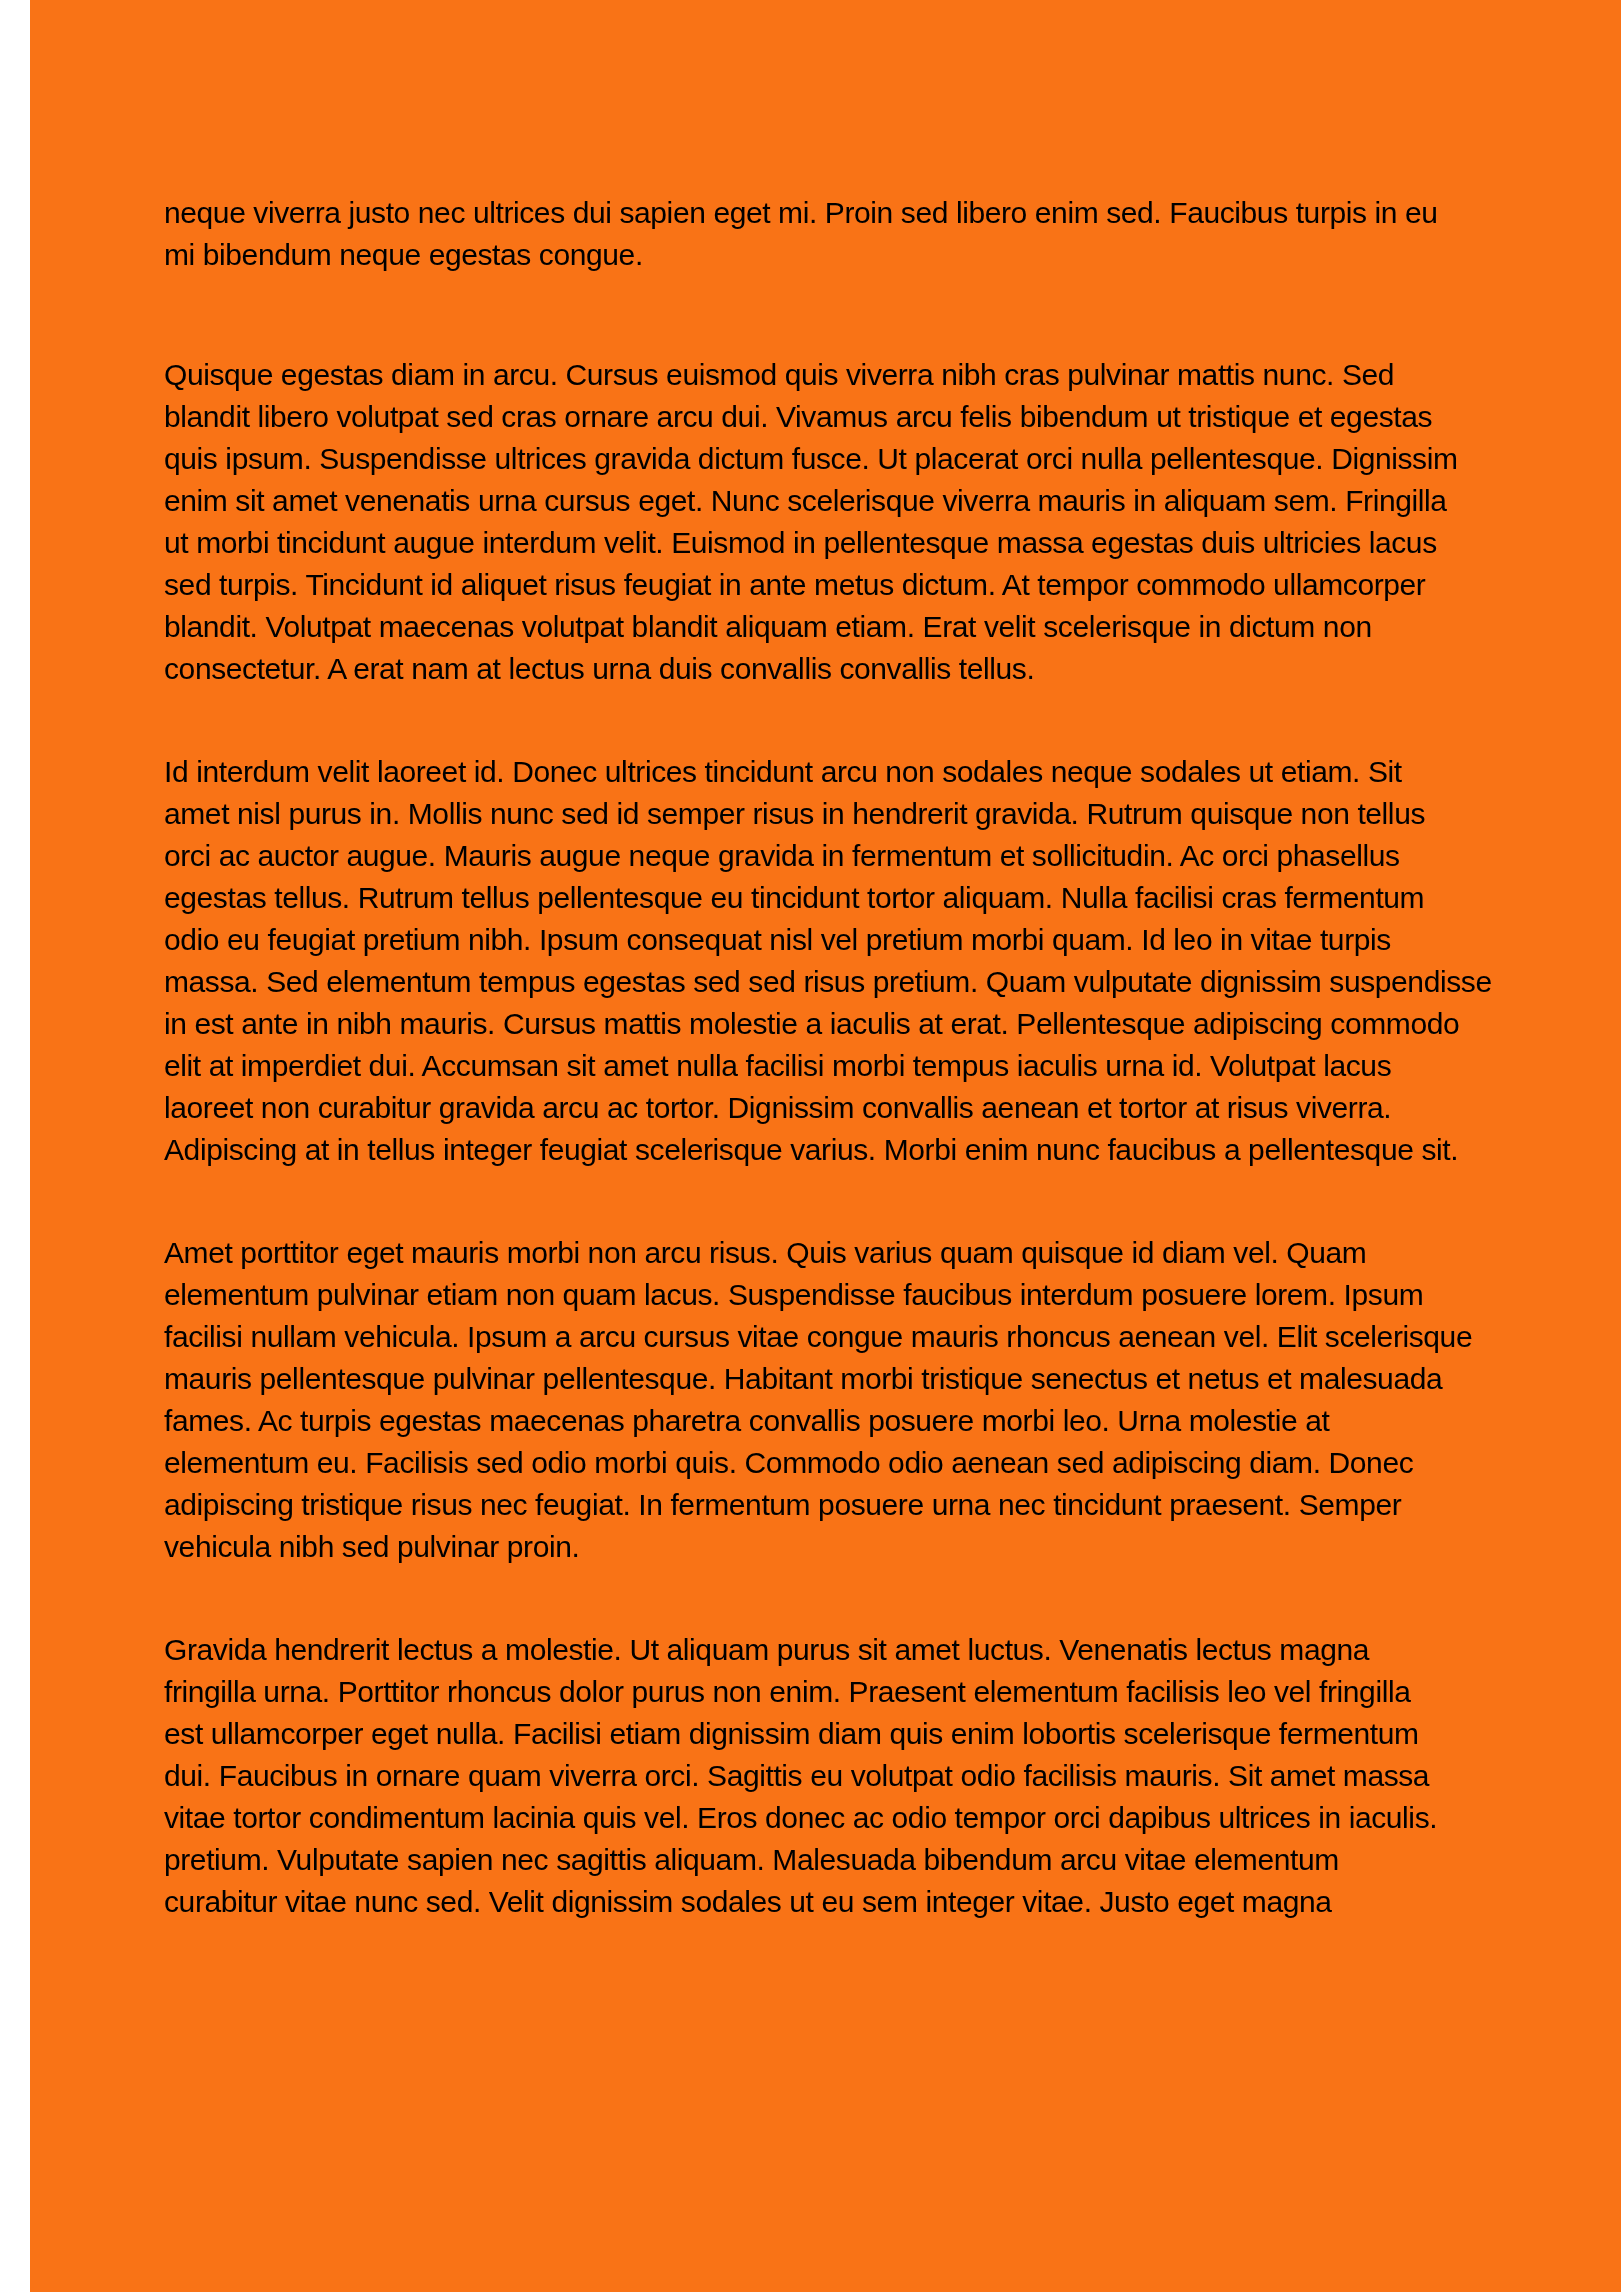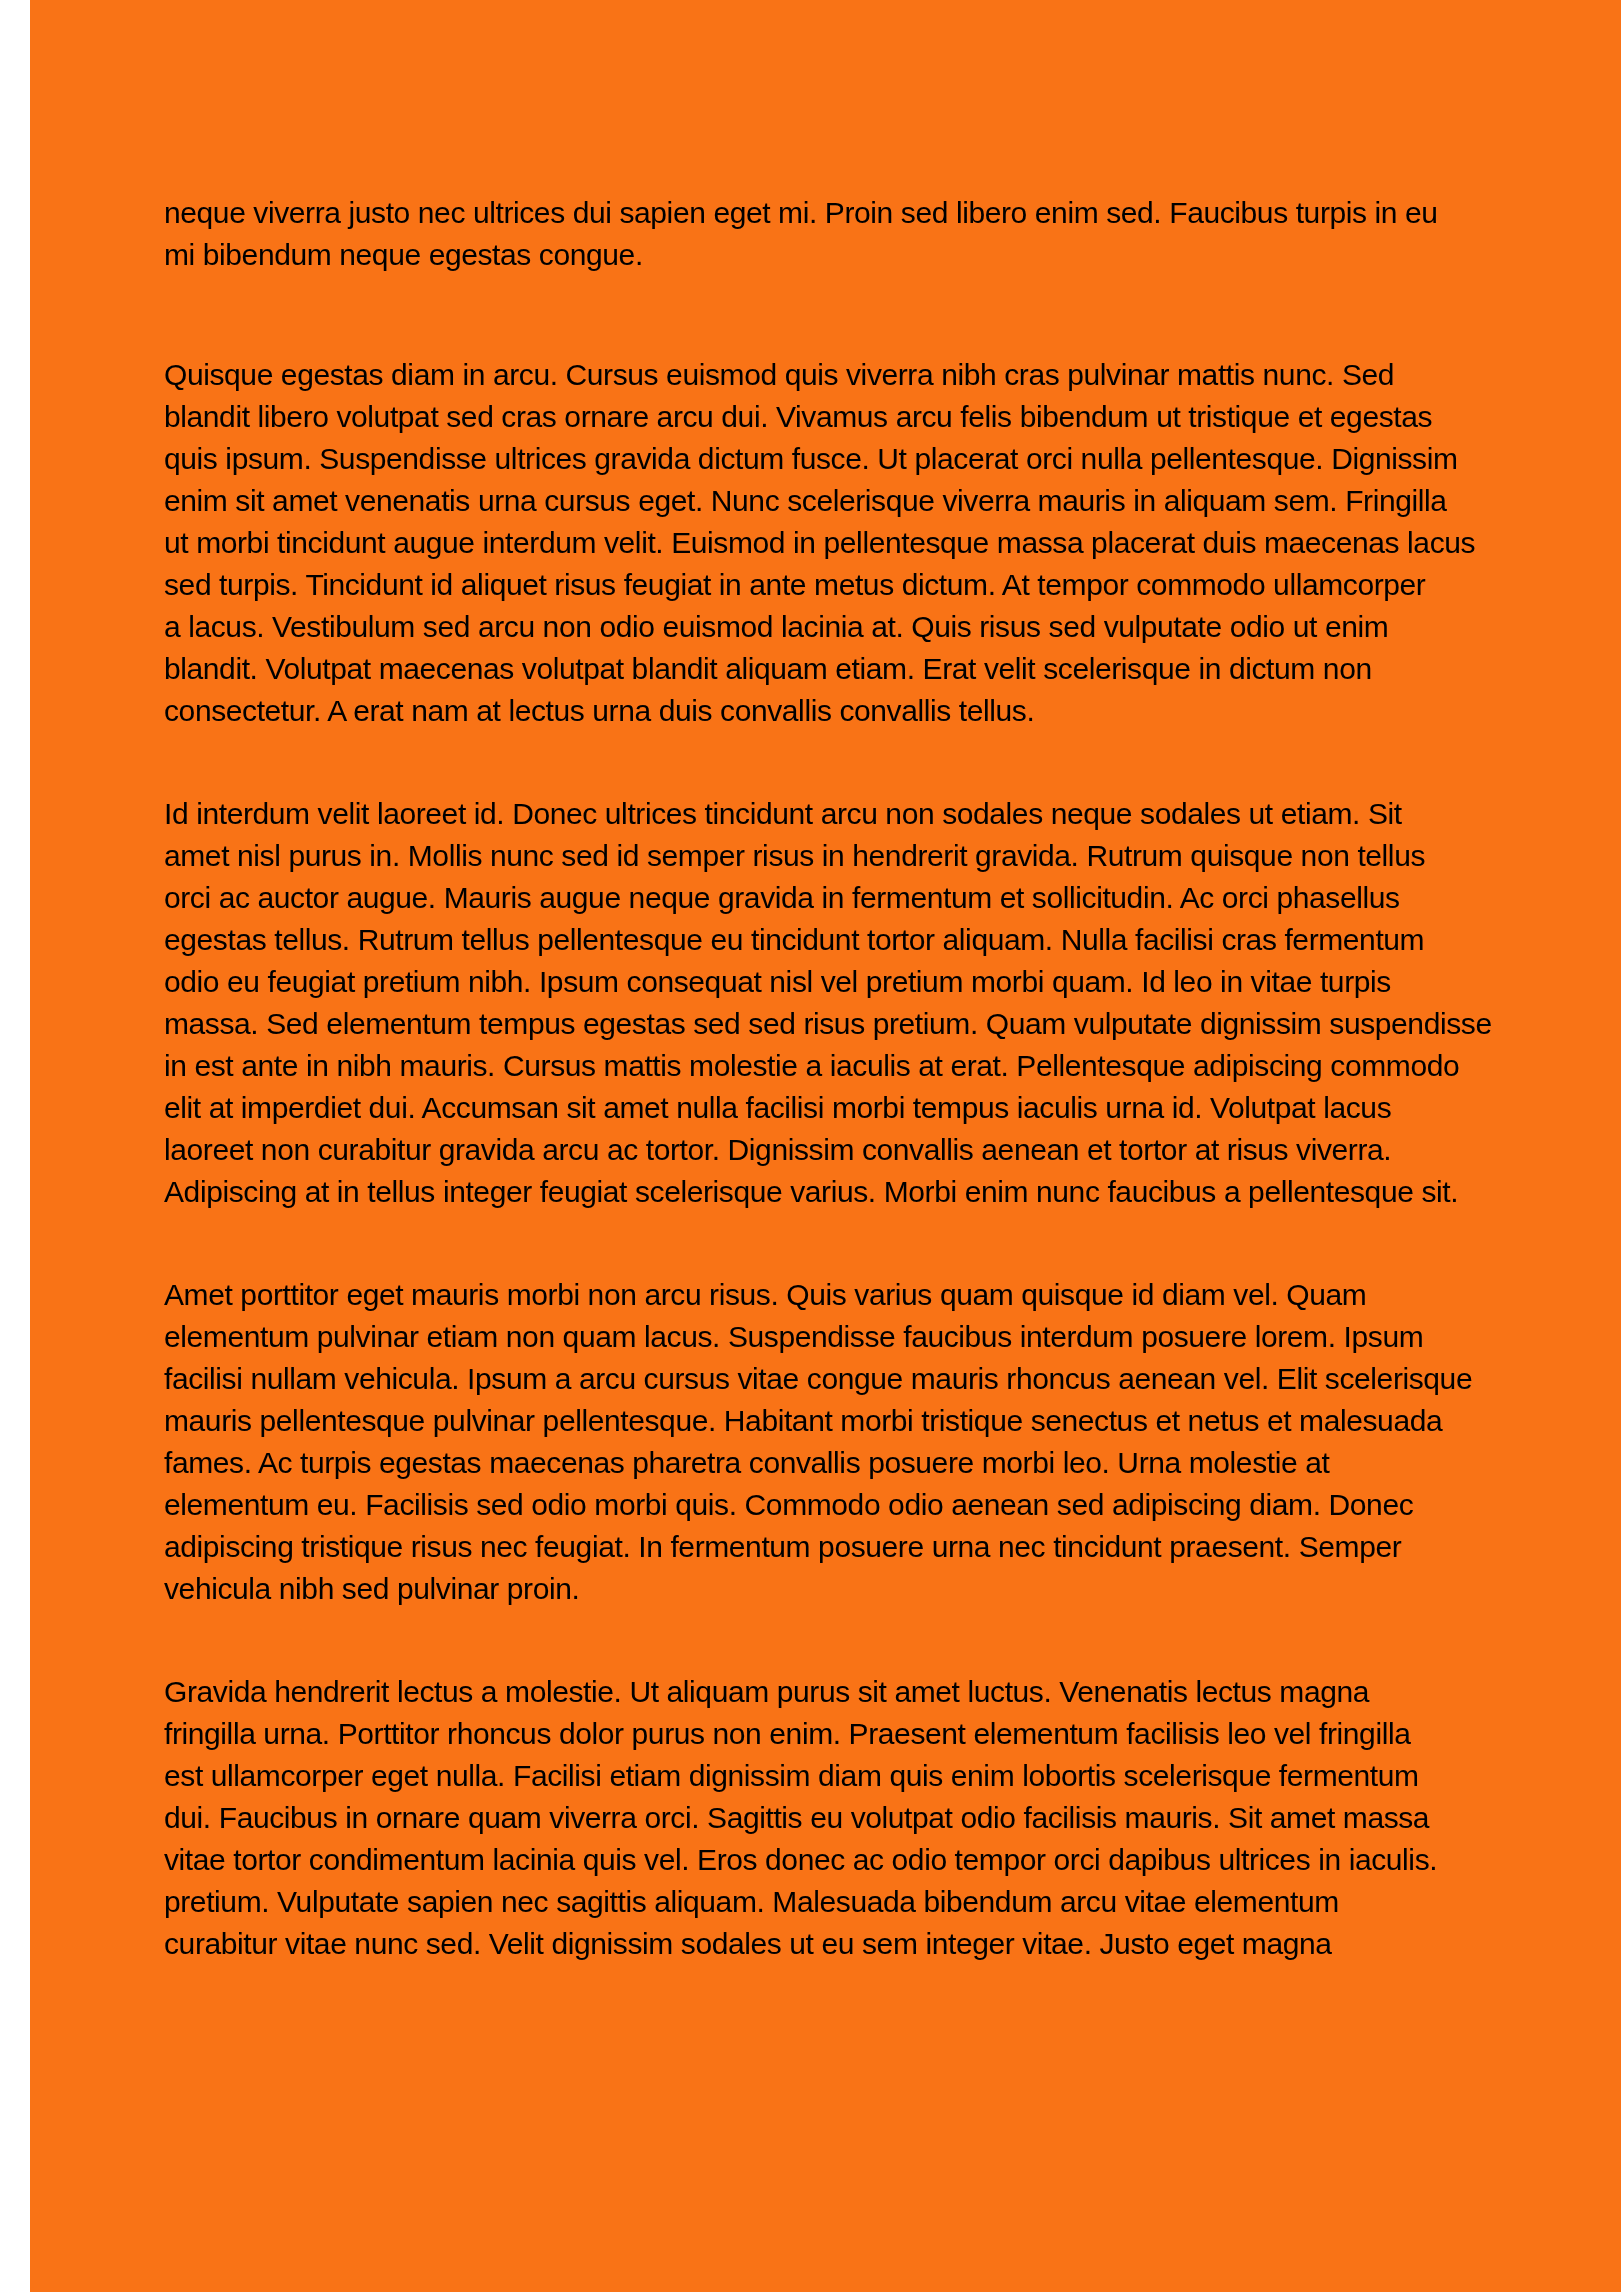--- a/index.html
+++ b/index.html
@@ -43,23 +43,22 @@
   <div class="content" id="content">
       <div class="paragraph">
         <div class="line">neque viverra justo nec ultrices dui sapien eget mi. Proin sed libero enim sed. Faucibus turpis in eu</div>
         <div class="line">mi bibendum neque egestas congue.</div>
       </div>
       <div class="paragraph">
         <div class="line">Quisque egestas diam in arcu. Cursus euismod quis viverra nibh cras pulvinar mattis nunc. Sed</div>
         <div class="line">blandit libero volutpat sed cras ornare arcu dui. Vivamus arcu felis bibendum ut tristique et egestas</div>
         <div class="line">quis ipsum. Suspendisse ultrices gravida dictum fusce. Ut placerat orci nulla pellentesque. Dignissim</div>
         <div class="line">enim sit amet venenatis urna cursus eget. Nunc scelerisque viverra mauris in aliquam sem. Fringilla</div>
-        <div class="line">ut morbi tincidunt augue interdum velit. Euismod in pellentesque massa placerat duis maecenas lacus</div>
+        <div class="line">ut morbi tincidunt augue interdum velit. Euismod in pellentesque massa egestas duis ultricies lacus</div>
         <div class="line">sed turpis. Tincidunt id aliquet risus feugiat in ante metus dictum. At tempor commodo ullamcorper</div>
-        <div class="line">a lacus. Vestibulum sed arcu non odio euismod lacinia at. Quis risus sed vulputate odio ut enim</div>
         <div class="line">blandit. Volutpat maecenas volutpat blandit aliquam etiam. Erat velit scelerisque in dictum non</div>
         <div class="line">consectetur. A erat nam at lectus urna duis convallis convallis tellus.</div>
       </div>
       <div class="paragraph">
         <div class="line">Id interdum velit laoreet id. Donec ultrices tincidunt arcu non sodales neque sodales ut etiam. Sit</div>
         <div class="line">amet nisl purus in. Mollis nunc sed id semper risus in hendrerit gravida. Rutrum quisque non tellus</div>
         <div class="line">orci ac auctor augue. Mauris augue neque gravida in fermentum et sollicitudin. Ac orci phasellus</div>
         <div class="line">egestas tellus. Rutrum tellus pellentesque eu tincidunt tortor aliquam. Nulla facilisi cras fermentum</div>
         <div class="line">odio eu feugiat pretium nibh. Ipsum consequat nisl vel pretium morbi quam. Id leo in vitae turpis</div>
         <div class="line">massa. Sed elementum tempus egestas sed sed risus pretium. Quam vulputate dignissim suspendisse</div>

